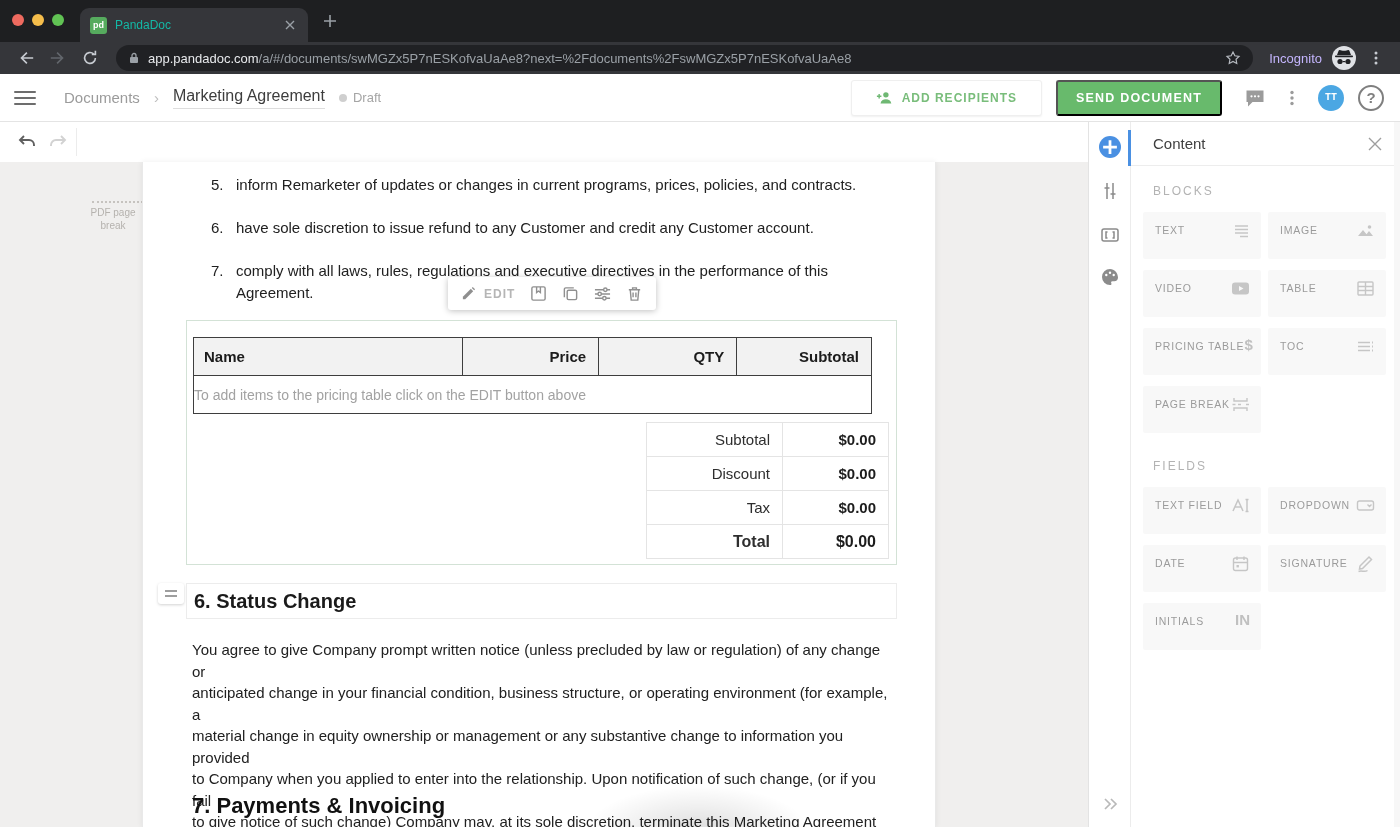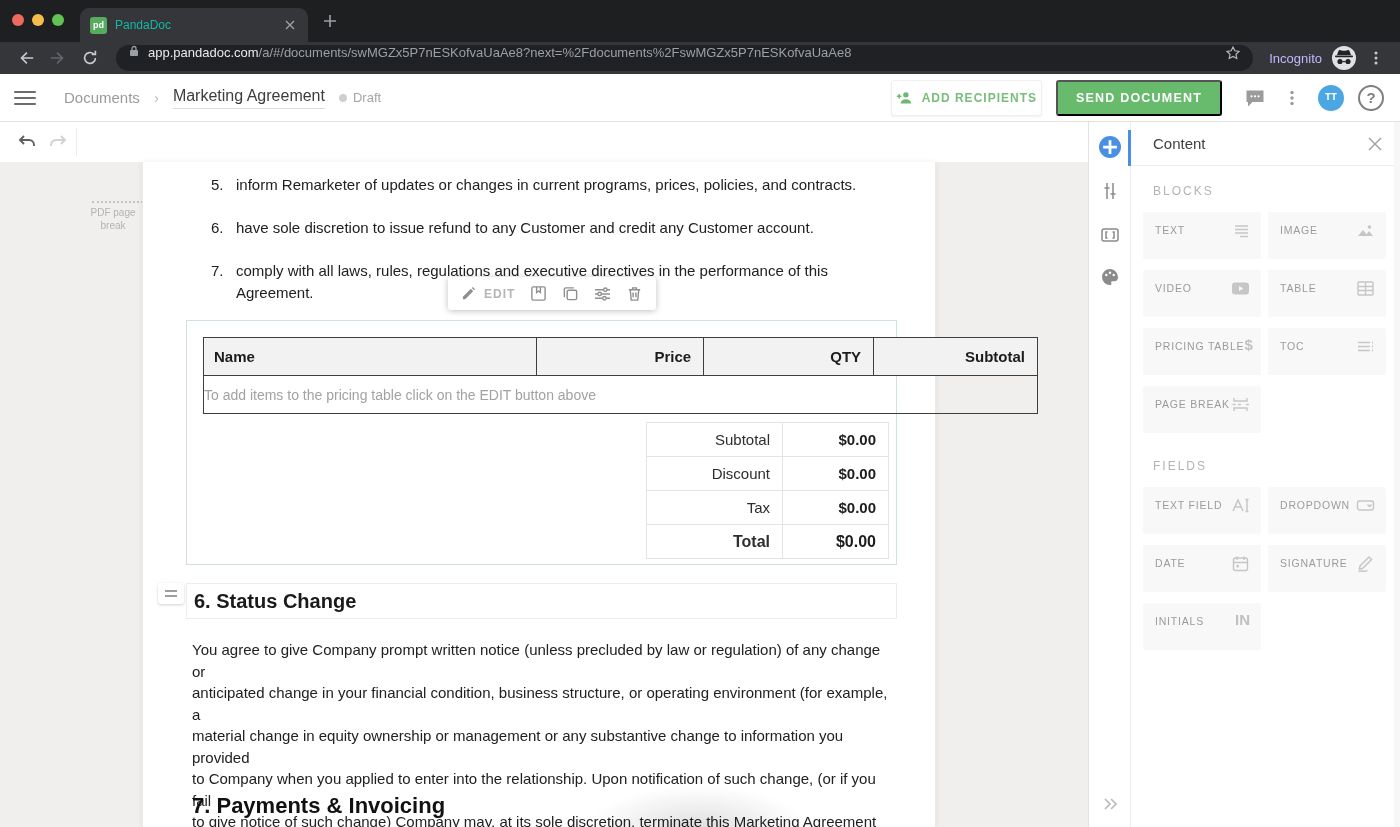--- a/index.html
+++ b/index.html
@@ -16,21 +16,21 @@
   .favicon { width:17px; height:17px; border-radius:3px; background:#56ab5e; color:#fff;
              font-size:9px; font-weight:bold; display:flex; align-items:center; justify-content:center; }
   .tab-title { color:#14b8a6; font-size:12px; margin-left:8px; flex:1; }
   .tab-close { color:#9aa0a6; width:16px; height:16px; }
   .newtab { position:absolute; left:322px; top:13px; width:16px; height:16px; color:#9aa0a6; }
   .btoolbar { position:absolute; top:42px; left:0; width:1400px; height:32px; background:#35363a;
               display:flex; align-items:center; padding:0 10px; }
   .nav-ic { width:18px; height:18px; margin:0 7px; color:#c7cbd1; flex:none; }
   .nav-ic.disabled { color:#62666c; }
   .omnibox { flex:1; height:26px; background:#202124; border-radius:13px; margin:0 10px;
-             display:flex; align-items:flex-start; padding:0 12px; font-size:13px; min-width:0; }
+             display:flex; align-items:center; padding:0 12px; font-size:13px; min-width:0; }
   .omnibox .lock { width:12px; height:12px; color:#9aa0a6; margin-right:8px; flex:none; }
   .url { white-space:nowrap; overflow:hidden; flex:1; }
   .url .domain { color:#e8eaed; } .url .path { color:#9aa0a6; }
   .star { width:16px; height:16px; color:#b6bac0; margin-left:8px; flex:none; }
   .incog-label { color:#c4b5fd; font-size:13px; margin:0 10px 0 6px; }
   .incog-badge { width:24px; height:24px; border-radius:50%; background:#dfe1e5;
                  display:flex; align-items:center; justify-content:center; color:#202124; flex:none; }
   .b-kebab { color:#c7cbd1; width:16px; height:16px; margin:0 6px 0 12px; flex:none; }
 
   
@@ -38,21 +38,21 @@
                 border-bottom:1px solid #e4e4e4; display:flex; align-items:center; }
   .hamburger { width:22px; margin-left:14px; color:#6d6d6d; }
   .hamburger div { height:2px; background:currentColor; margin:4px 0; border-radius:1px; }
   .crumb-root { color:#9b9b9b; font-size:15px; margin-left:28px; }
   .crumb-chev { color:#bdbdbd; font-size:15px; margin:0 14px; }
   .doc-title { color:#3d3d3d; font-size:16px; border-bottom:1px solid #ddd; padding-bottom:3px; }
   .status { display:flex; align-items:center; margin-left:14px; color:#a5a5a5; font-size:13px; }
   .status .dot { width:8px; height:8px; border-radius:50%; background:#cfcfcf; margin-right:6px; }
   .header-right { margin-left:auto; display:flex; align-items:center; padding-right:16px; }
   .btn-add { display:flex; align-items:center; gap:8px; background:#fff; border:1px solid #efefef;
-             box-shadow:0 1px 2px rgba(0,0,0,0.06); border-radius:3px; height:36px; padding:0 4px;
+             box-shadow:0 1px 2px rgba(0,0,0,0.06); border-radius:3px; height:36px; padding:0 24px;
              color:#79bd7b; font-size:12px; font-weight:bold; letter-spacing:1px; }
   .btn-add .ic { width:18px; height:18px; color:#6fb873; }
   .btn-send { background:#68ba6c; color:#fff; border-radius:3px; height:36px; padding:0 18px;
               font-size:12.5px; font-weight:bold; letter-spacing:1.2px; display:flex; align-items:center;
               margin-left:14px; }
   .ic-chat { width:22px; height:22px; color:#9b9b9b; margin-left:22px; }
   .ic-kebab { width:16px; height:16px; color:#9b9b9b; margin-left:18px; }
   .avatar { width:26px; height:26px; border-radius:50%; background:#4ba7e3; color:#fff; font-size:10px;
             font-weight:bold; display:flex; align-items:center; justify-content:center; margin-left:18px;font-family:Liberation Mono, monospace; }
   .help { width:26px; height:26px; border-radius:50%; border:2px solid #7f7f7f; color:#7f7f7f;
@@ -77,21 +77,21 @@
   .li .txt { display:block; margin-left:25px; white-space:pre-line; }
 
   .blk-toolbar { position:absolute; left:305px; top:115px; height:33px; background:#fff; border-radius:3px;
                  box-shadow:0 1px 6px rgba(0,0,0,0.25); display:flex; align-items:center; padding:0 13px; gap:15px; }
   .blk-toolbar .pencil { width:15px; height:15px; color:#8f8f8f; }
   .blk-toolbar .edit-lb { color:#b5b5b5; font-size:12px; letter-spacing:1px; font-weight:bold; margin-left:-7px; }
   .blk-toolbar .tool-ic { width:17px; height:17px; color:#909090; }
 
   .pricing-block { position:absolute; left:43px; top:158px; width:711px; height:245px;
                    border:1px solid #d3e2d6; background:#fff; }
-  .ptable { position:absolute; left:16px; top:16px; width:835px; border-collapse:collapse; }
+  .ptable { position:absolute; left:6px; top:16px; width:679px; border-collapse:collapse; }
   .ptable th { border:1px solid #3e3e3e; background:#f2f2f2; height:38px; font-size:15px; color:#1c1c1c;
                padding:0 12px; }
   .ptable th:first-child { text-align:left; width:278px; padding-left:10px; }
   .ptable th.r { text-align:right; }
   .ptable td.empty { border:1px solid #3e3e3e; height:38px; color:#a2a2a2; font-size:14px; }
   .totals { position:absolute; right:7px; top:101px; border-collapse:collapse; }
   .totals td { border:1px solid #e4e4e4; height:34px; text-align:right; padding:0 12px; font-size:15px; }
   .totals td.lb { width:136px; color:#2e2e2e; }
   .totals td.val { width:106px; font-weight:bold; color:#1c1c1c; }
   .totals tr.total td { font-weight:bold; font-size:16px; }

